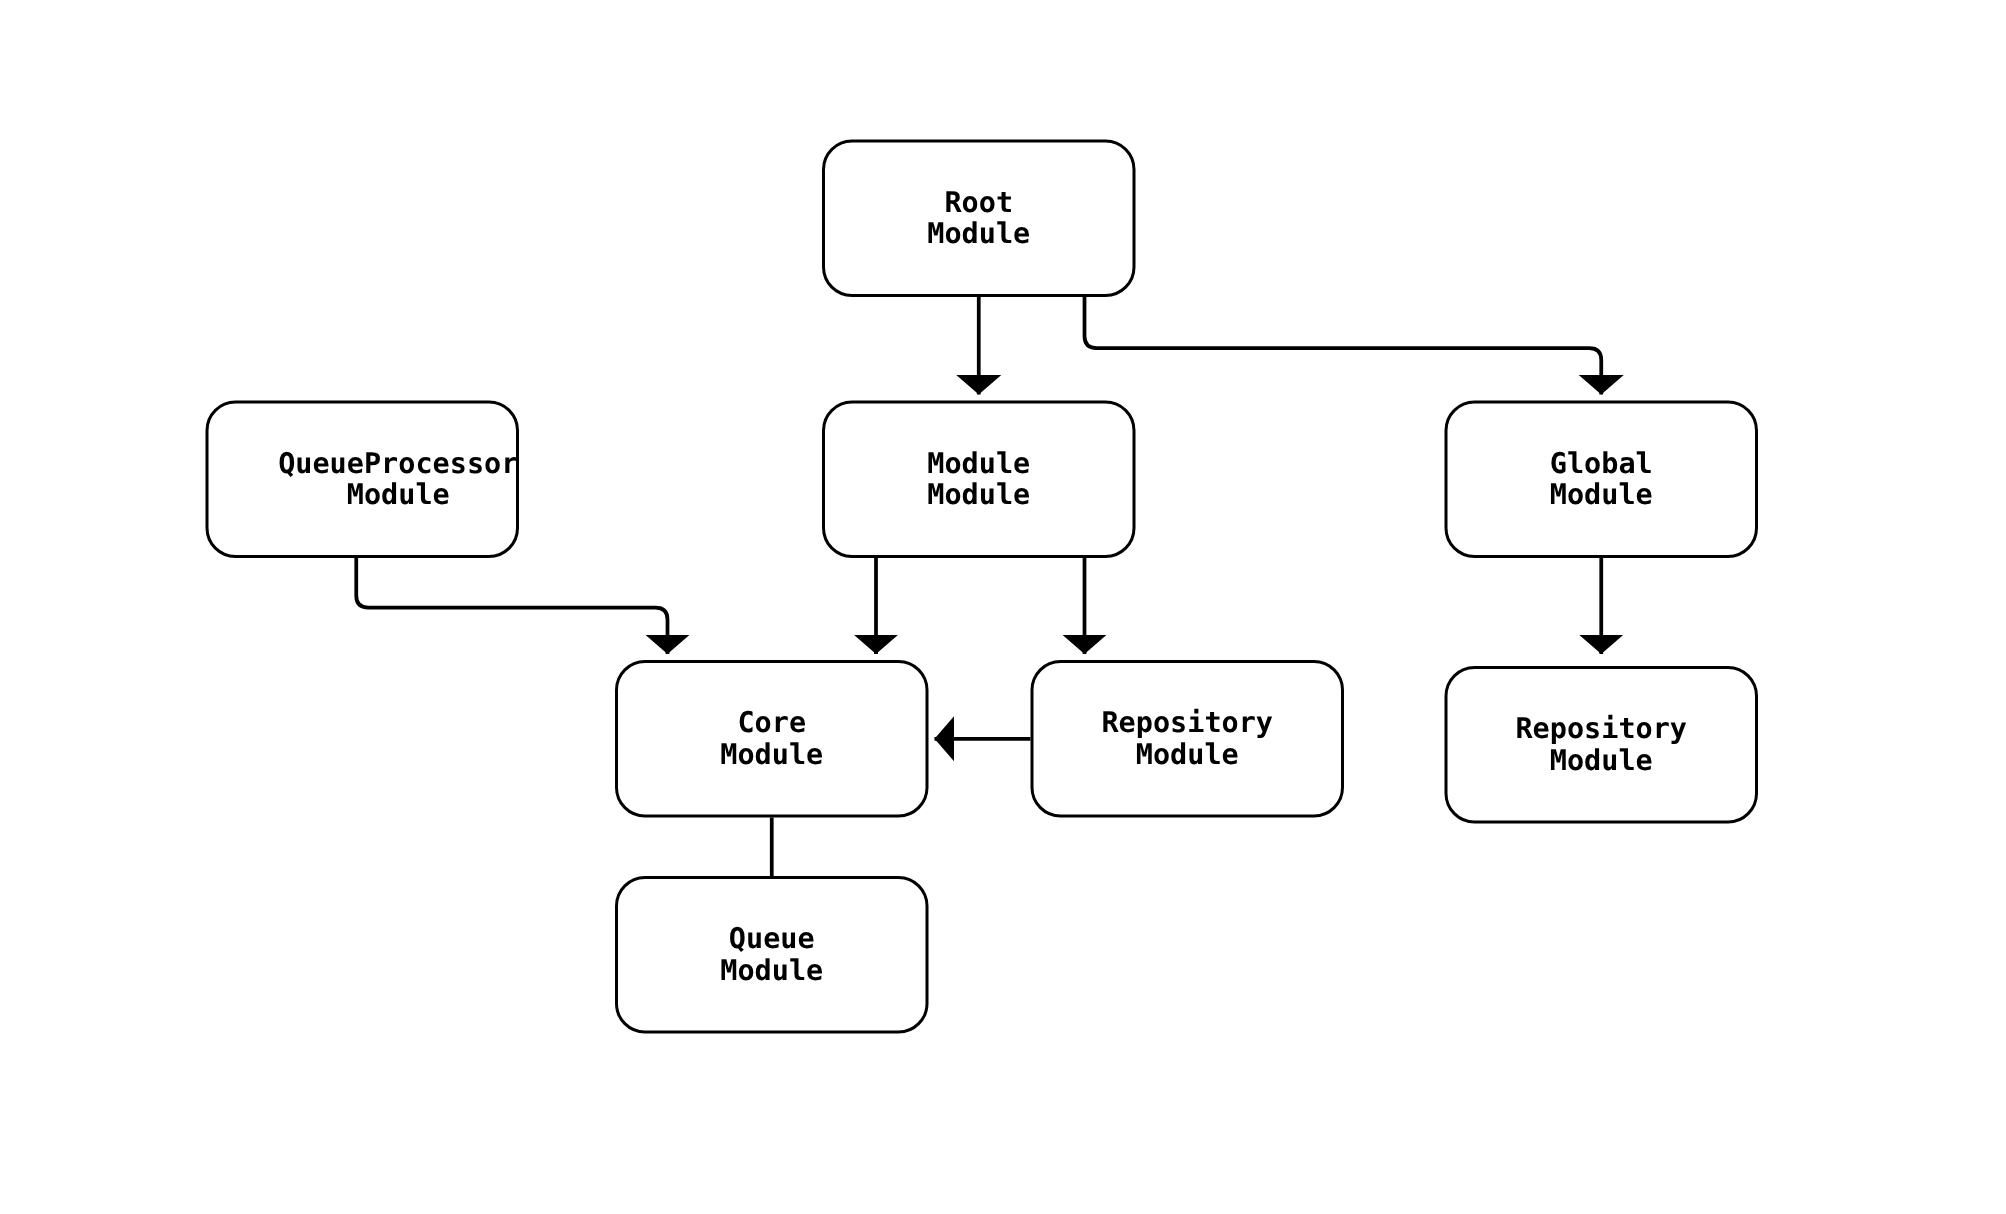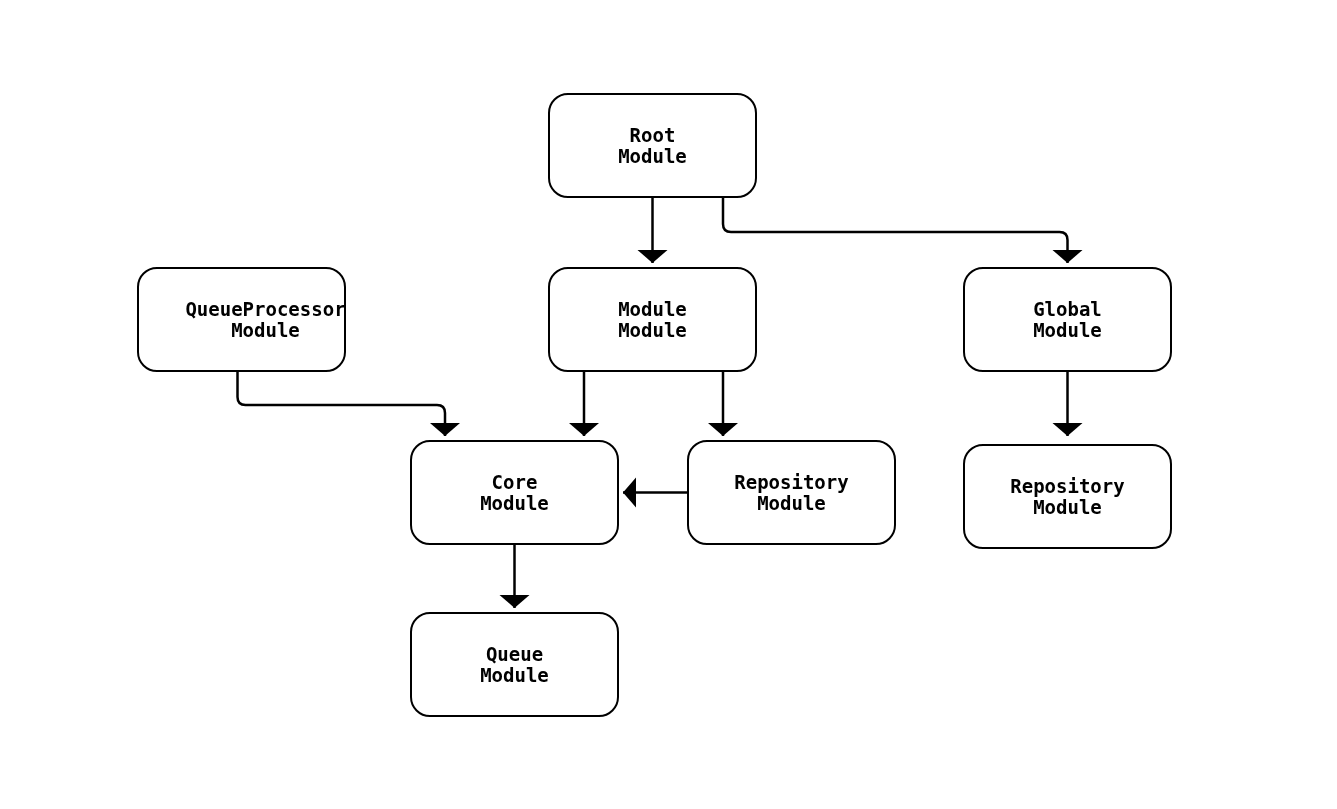--- a/index.html
+++ b/index.html
@@ -39,21 +39,21 @@
     font-weight: bold;
     color: #000000;
   }
   .node-root          { left: 548px; top: 93px;  }
   .node-queueprocessor{ left: 137px; top: 267px; padding-left: 48px; }
   .node-server        { left: 548px; top: 267px; }
   .node-global        { left: 963px; top: 267px; }
   .node-core          { left: 410px; top: 440px; text-align: right; }
   .node-endpoints     { left: 687px; top: 440px; }
   .node-repository    { left: 963px; top: 444px; }
-  .node-queue         { left: 410px; top: 612px; }
+  .node-queue         { left: 410px; top: 584px; }
 </style>
 </head>
 <body>
 
 <div class="canvas">
 
   <svg class="edges" viewBox="0 0 1337 809" xmlns="http://www.w3.org/2000/svg">
     <defs>
       <marker id="arrow" markerUnits="userSpaceOnUse" markerWidth="15" markerHeight="32" refX="13" refY="15" orient="auto">
         <path d="M0,0 L13,15 L0,30 Z" fill="#000000"></path>

